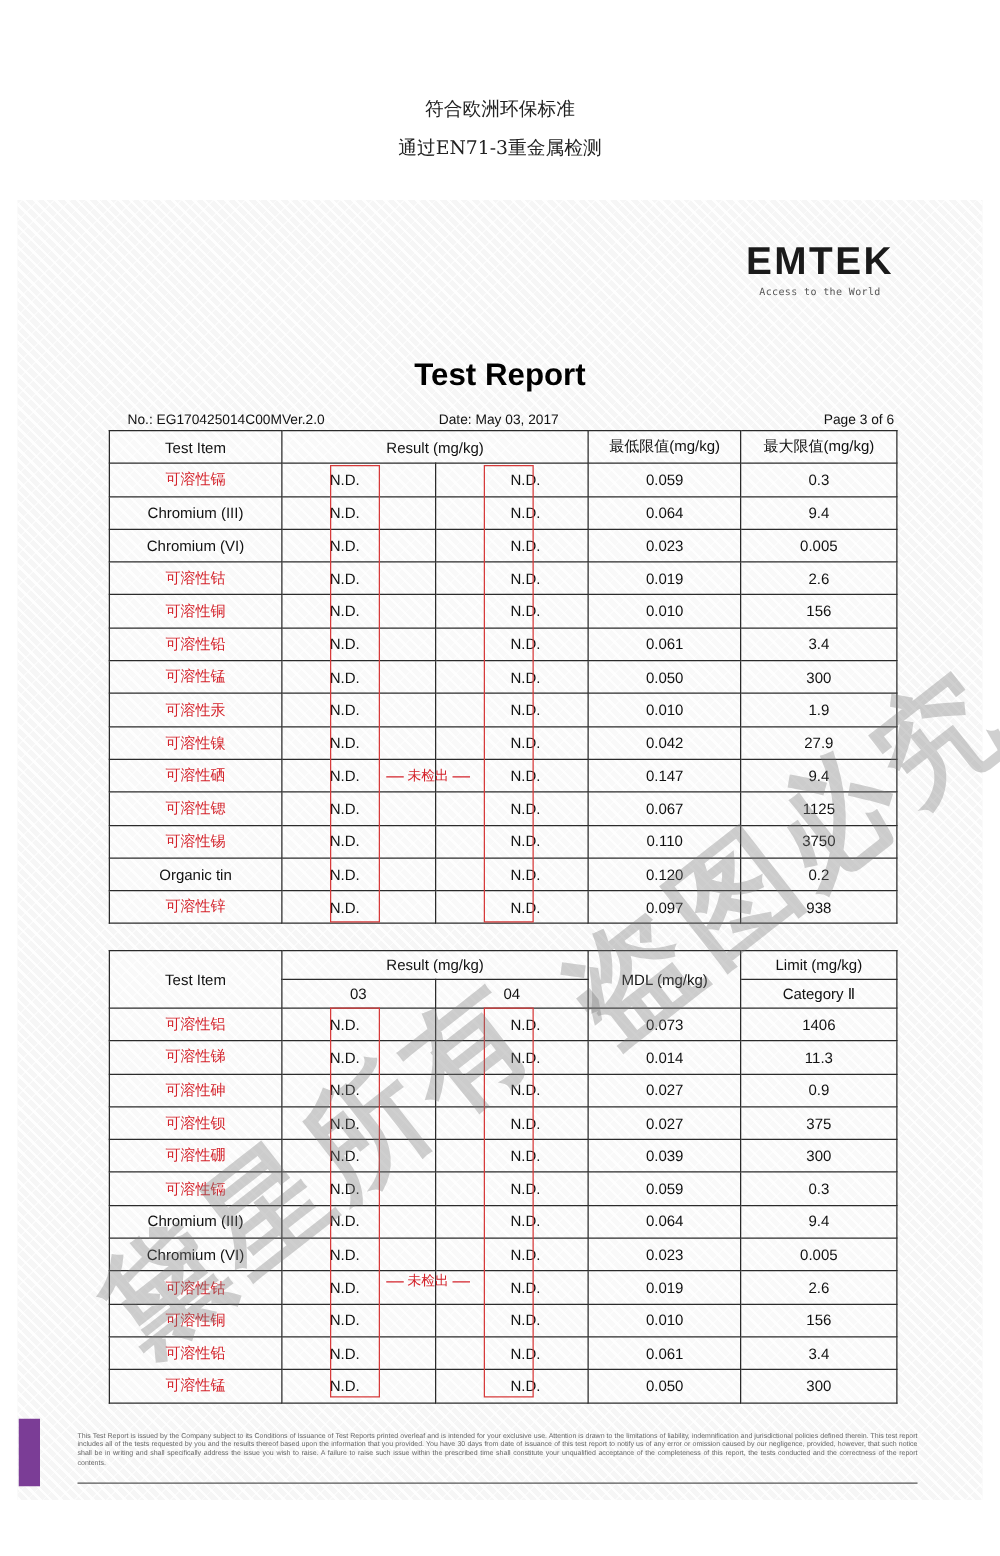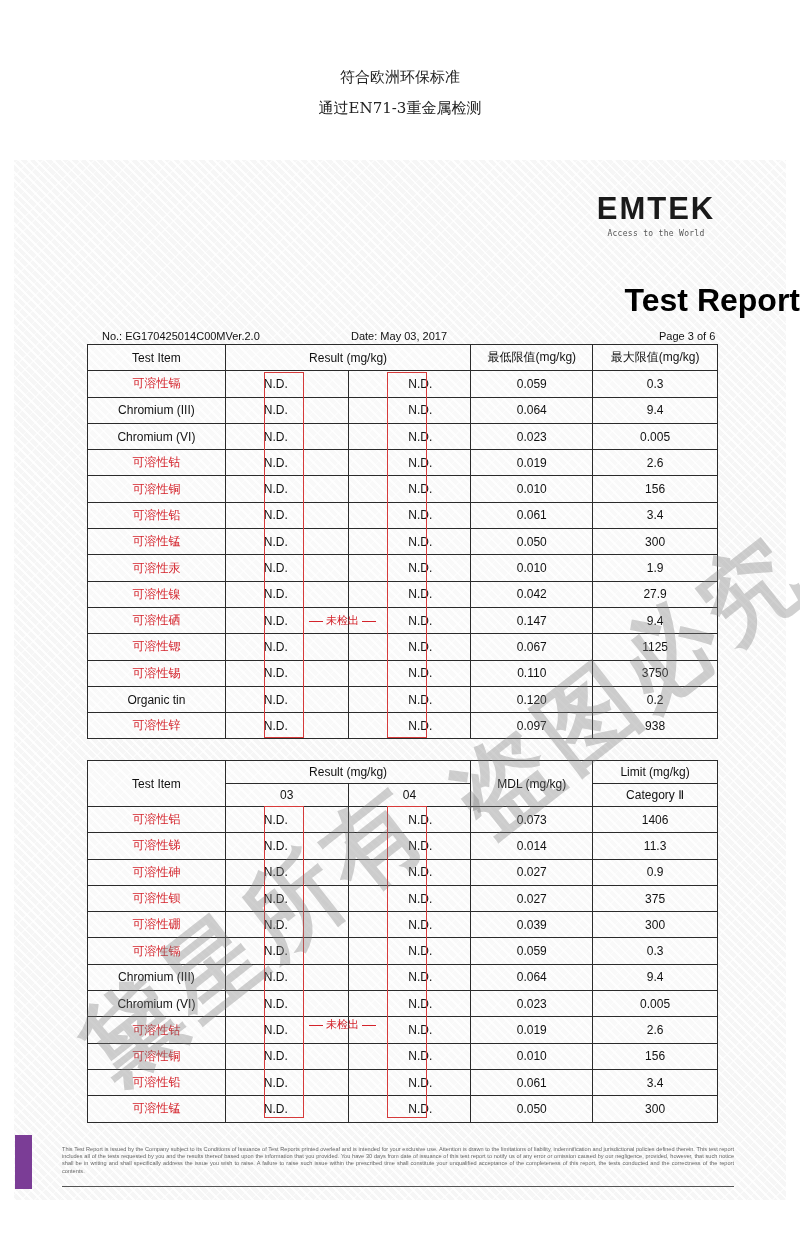--- a/index.html
+++ b/index.html
@@ -1,35 +1,35 @@
 <!DOCTYPE html>
 <html><head>
 <meta charset="utf-8">
 <style>
   * { box-sizing: border-box; margin: 0; padding: 0; }
   html, body { width: 800px; height: 1245px; background: #ffffff; overflow: hidden; }
   body { position: relative; font-family: "Liberation Sans", sans-serif; color: #111; }
 
-  .top-caption { position: absolute; left: 0; top: 62px; width: 800px; text-align: center;
+  .top-caption { position: absolute; left: 0; top: 72px; width: 800px; text-align: center;
     font-family: "DejaVu Serif", "Liberation Serif", serif; font-size: 15px; line-height: 31px; color: #222; }
 
   .sheet { position: absolute; left: 14px; top: 160px; width: 772px; height: 1040px;
     background-color: #f6f6f6;
     background-image:
       repeating-linear-gradient(45deg, rgba(255,255,255,0.9) 0 2px, rgba(0,0,0,0) 2px 6px),
       repeating-linear-gradient(-45deg, rgba(255,255,255,0.6) 0 1px, rgba(0,0,0,0) 1px 9px);
   }
 
   .logo { position: absolute; left: 586px; top: 193px; width: 140px; text-align: center; }
   .logo-word { font-family: "Liberation Sans", sans-serif; font-weight: bold; font-size: 31px;
     letter-spacing: 2px; color: #1a1a1a; line-height: 32px; }
   .logo-tag { font-family: "DejaVu Sans Mono", monospace; font-size: 8px; color: #555; margin-top: 4px; letter-spacing: 0.3px; }
 
-  .report-title { position: absolute; left: 0; top: 280px; width: 800px; text-align: right;
-    font-weight: bold; font-size: 32px; line-height: 40px; color: #000; }
+  .report-title { position: absolute; left: 0; top: 280px; width: 800px; text-align: center;
+    font-weight: bold; font-size: 25px; line-height: 40px; color: #000; }
   .meta-row { position: absolute; top: 330px; font-size: 11px; color: #111; padding-left: 16px; }
   .meta-no { left: 86px; }
   .meta-date { left: 335px; }
   .meta-page { left: 643px; }
 
   table.rt { position: absolute; left: 87px; border-collapse: collapse; width: 631px; background: rgba(255,255,255,0.35); }
   table.rt td, table.rt th { border: 1.5px solid #2b2b2b; text-align: center; font-size: 12px; font-weight: normal; height: 26.3px; padding: 0; position: relative; }
   .c-item { width: 138px; }
   .c-r1 { width: 123px; }
   .c-r2 { width: 123px; }

